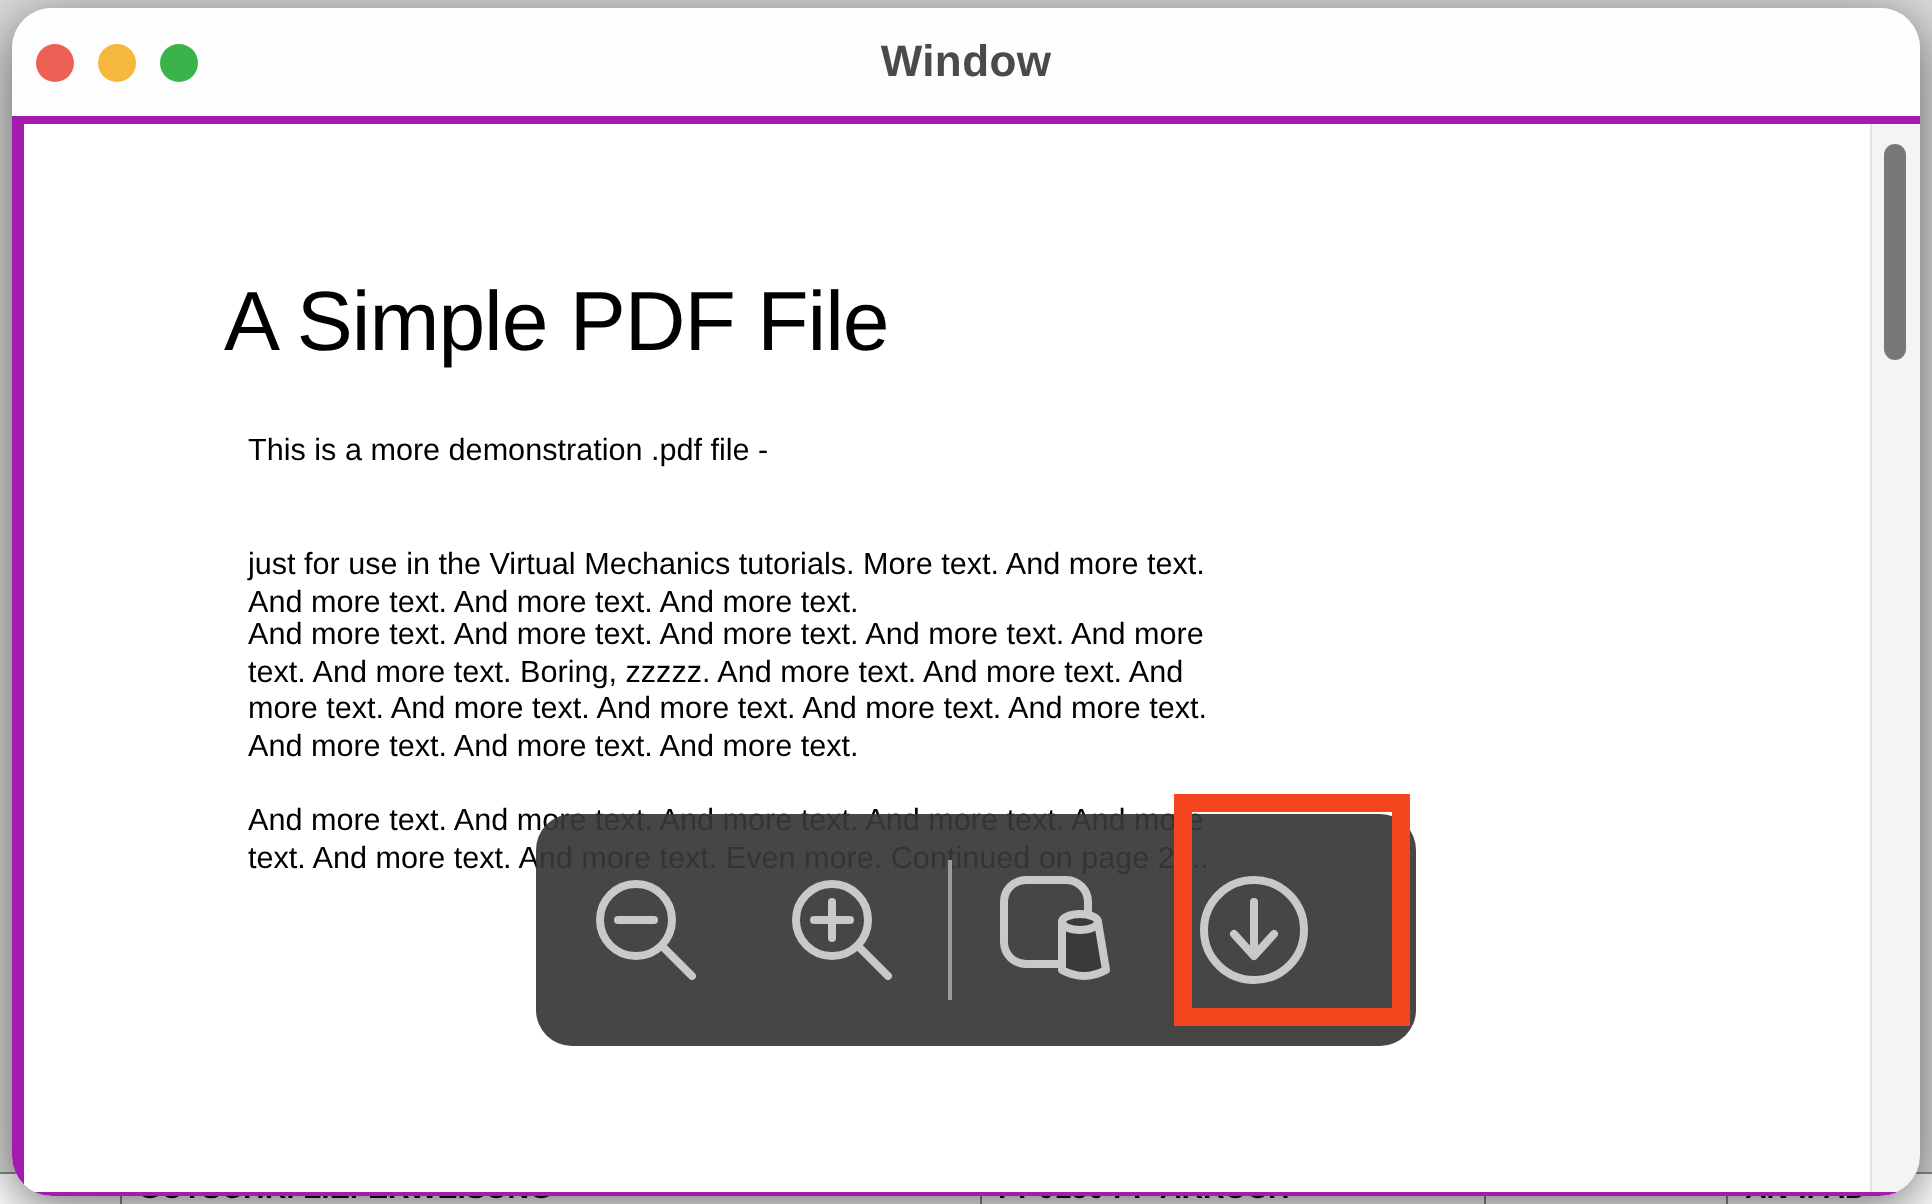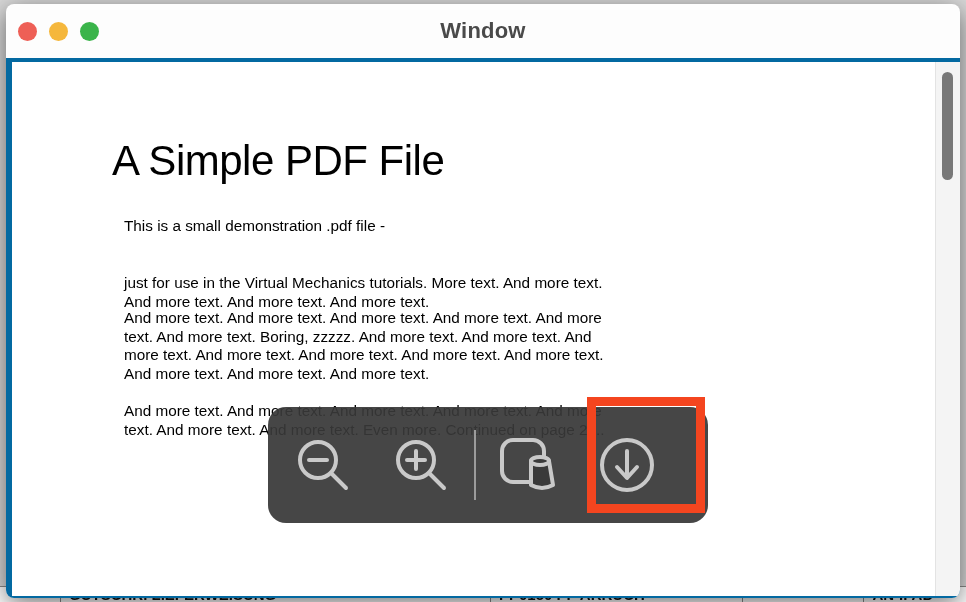--- a/index.html
+++ b/index.html
@@ -52,21 +52,21 @@
   .bg-cell.c4 { width: 100px; }
 
   
   #window {
     position: absolute;
     left: 6px;
     top: 4px;
     width: 954px;
     height: 594px;
     background: #fdfdfd;
-    border-radius: 8px;
+    border-radius: 20px;
     box-shadow: 0 6px 26px rgba(0,0,0,0.55);
     overflow: hidden;
   }
 
   
   #titlebar {
     position: relative;
     height: 54px;
     background: #fdfdfd;
     border-top-left-radius: 12px;
@@ -98,21 +98,21 @@
     letter-spacing: 0.2px;
   }
 
   
   #content-frame {
     position: absolute;
     left: 0;
     top: 54px;
     width: 954px;
     height: 540px;
-    background: #0369a1;
+    background: #a21caf;
     padding-top: 4px;
     box-sizing: border-box;
   }
   #doc-viewport {
     position: absolute;
     left: 6px;
     top: 4px;
     width: 924px;
     height: 534px;
     background: #ffffff;
@@ -232,21 +232,21 @@
     <div id="window-title">Window</div>
   </div>
 
   <div id="content-frame">
 
     <div id="doc-viewport">
       <div id="pdf-page">
 
         <div id="pdf-title">A Simple PDF File</div>
 
-        <div class="pdf-para" id="pdf-p1">This is a small demonstration .pdf file -</div>
+        <div class="pdf-para" id="pdf-p1">This is a more demonstration .pdf file -</div>
         <div class="pdf-para" id="pdf-p2">just for use in the Virtual Mechanics tutorials. More text. And more text. And more text. And more text. And more text.</div>
         <div class="pdf-para" id="pdf-p3">And more text. And more text. And more text. And more text. And more text. And more text. Boring, zzzzz. And more text. And more text. And more text. And more text. And more text. And more text. And more text. And more text. And more text. And more text.</div>
         <div class="pdf-para" id="pdf-p4">And more text. And more text. And more text. And more text. And more text. And more text. And more text. Even more. Continued on page 2 ...</div>
 
         <div id="ql-toolbar">
 
           <div class="ql-btn">
             <span>
               <svg width="62" height="62" viewBox="0 0 62 62">
                 <circle cx="26" cy="26" r="18" fill="none" stroke="#c9c9c9" stroke-width="4"></circle>

